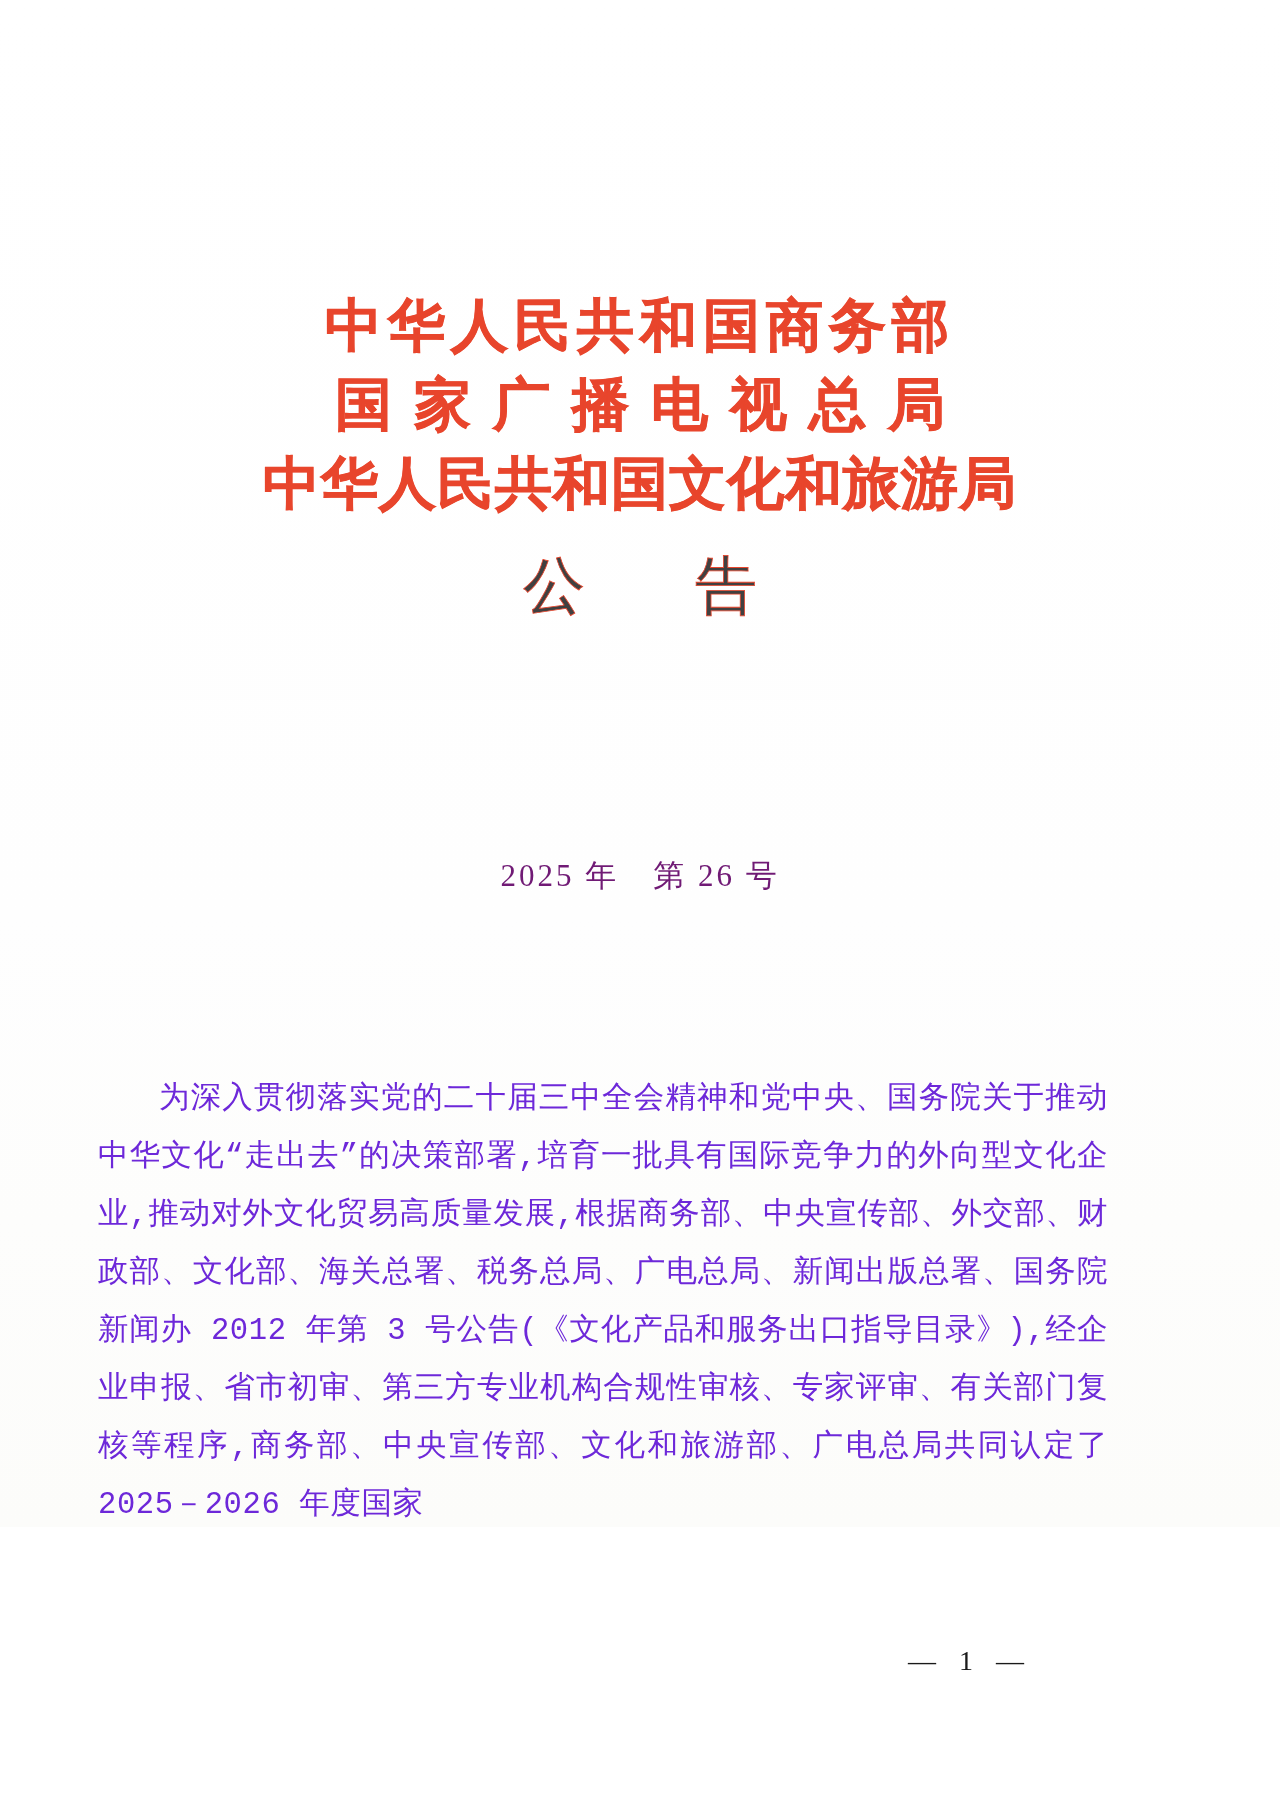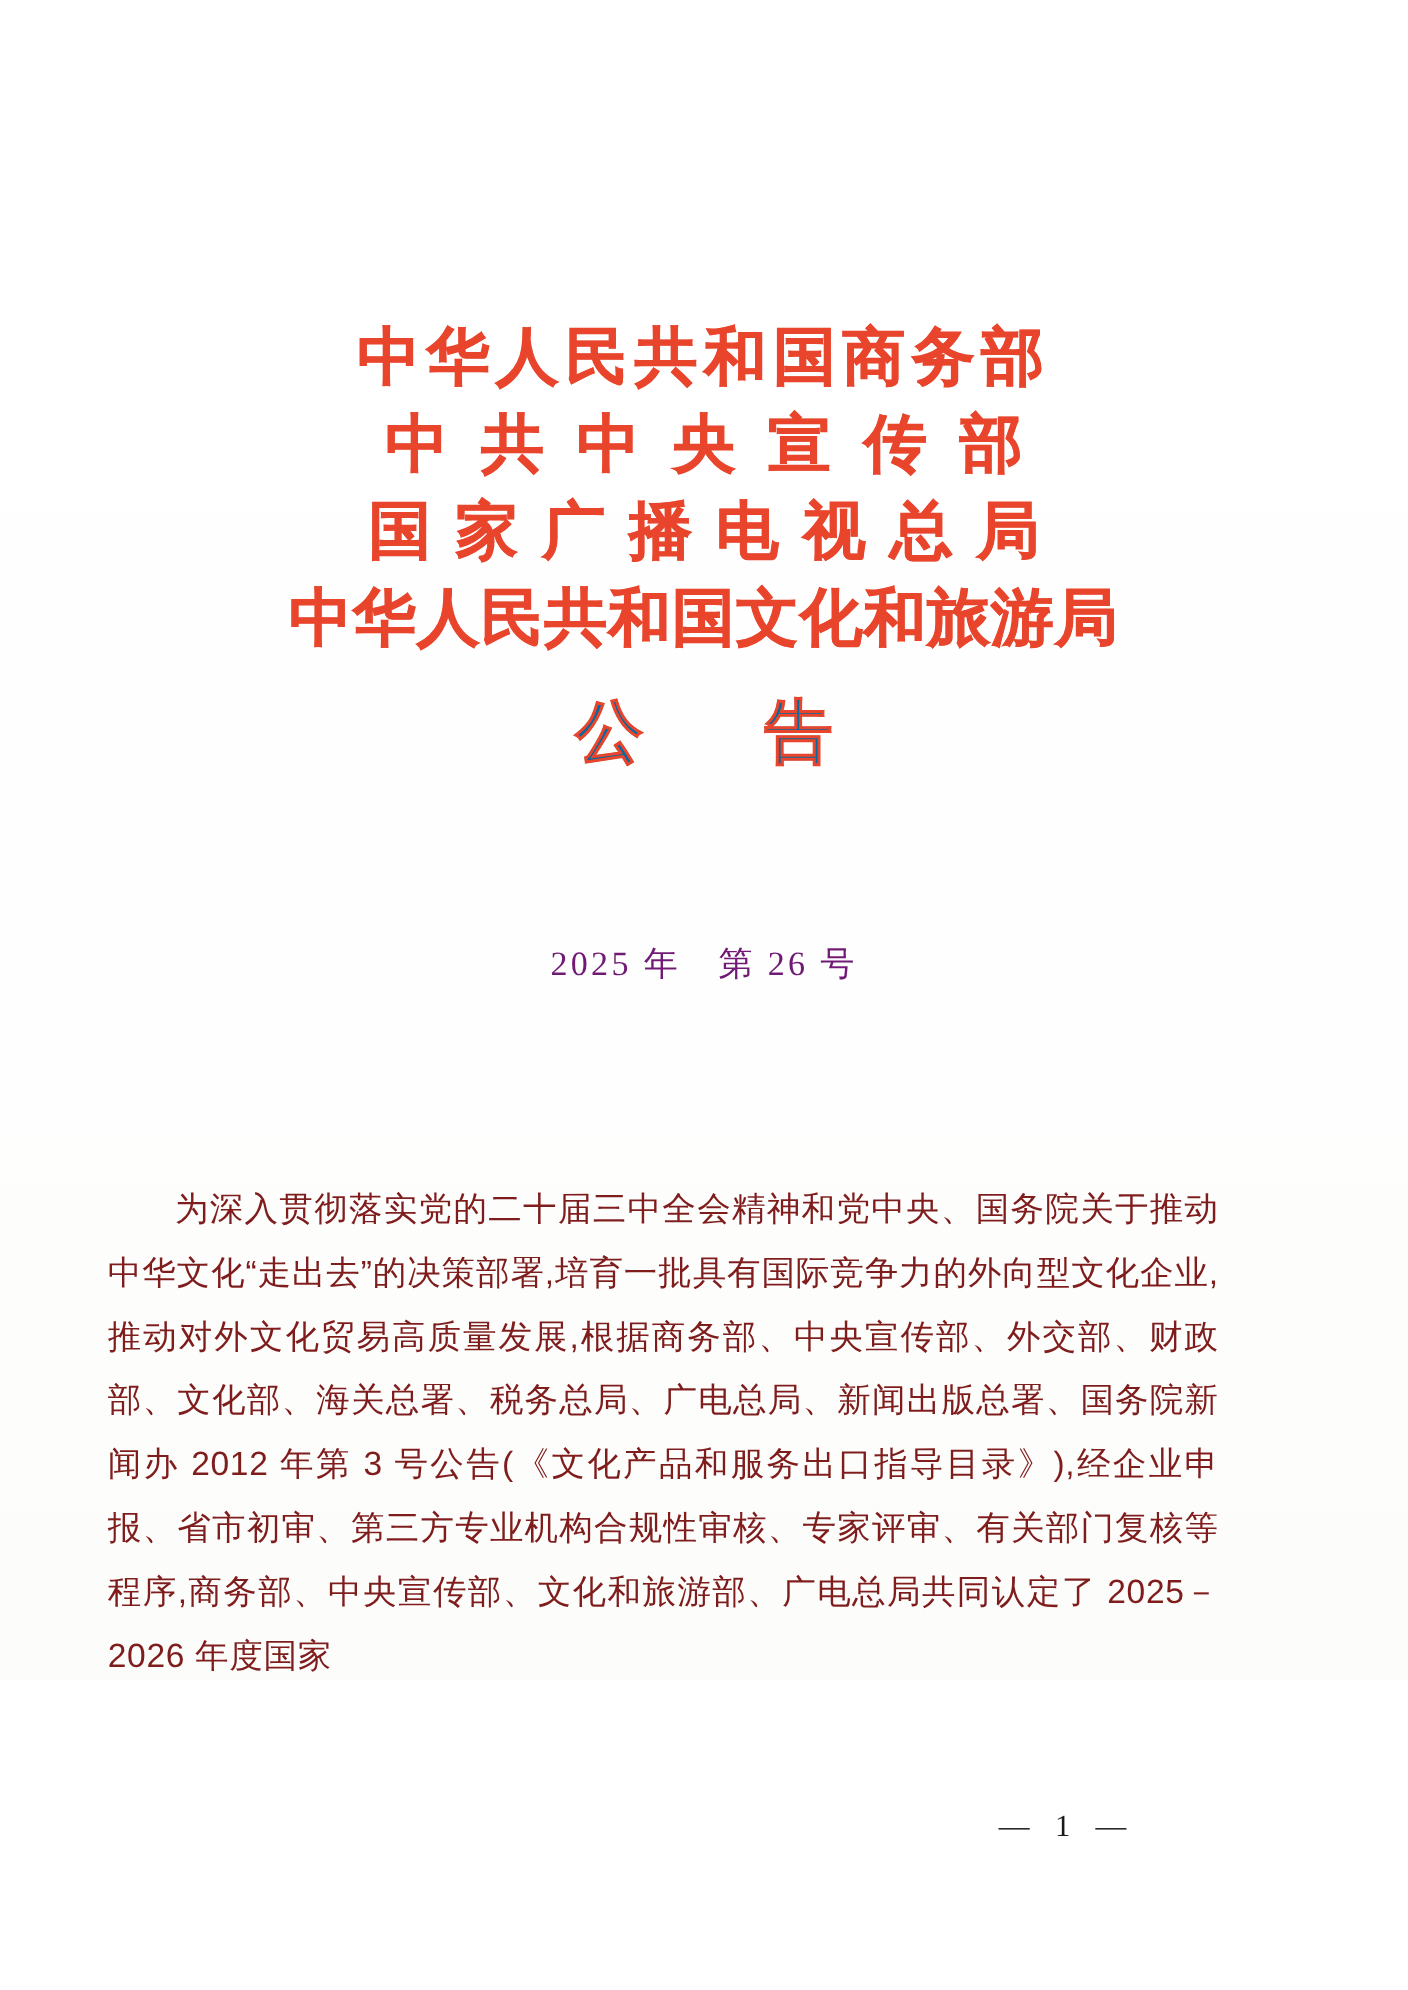--- a/index.html
+++ b/index.html
@@ -47,23 +47,23 @@
     letter-spacing: 2px;
     white-space: nowrap;
     -webkit-text-stroke: 0.8px #e8452c;
   }
   .masthead .line.l1 { letter-spacing: 6px; }
   .masthead .line.l2 { letter-spacing: 30px; padding-left: 30px; }
   .masthead .line.l3 { letter-spacing: 1px; }
   .masthead .line.l4 { letter-spacing: 22px; padding-left: 22px; }
 
   .announce-word {
-    color: #0369a1;
+    color: #404040;
     font-family: "DejaVu Serif", "Liberation Serif", serif;
-    font-weight: 700;
+    font-weight: 400;
     font-size: 62px;
     line-height: 100px;
     letter-spacing: 110px;
     padding-left: 110px;
     margin-top: 14px;
     -webkit-text-stroke: 0.8px #e8452c;
   }
 
   .issue-line {
     position: absolute;
@@ -75,24 +75,24 @@
     font-size: 31px;
     letter-spacing: 3px;
     color: #701a75;
   }
 
   .body-text {
     position: absolute;
     left: 98px;
     top: 1070px;
     width: 1010px;
-    font-family: Liberation Sans, sans-serif;
+    font-family: Liberation Mono, monospace;
     font-size: 30.5px;
     line-height: 58px;
-    color: #7f1d1d;
+    color: #6d28d9;
     text-align: justify;
     text-justify: inter-ideograph;
     letter-spacing: 0.6px;
   }
   .body-text p {
     margin: 0;
     text-indent: 2em;
   }
 
   .page-number {
@@ -113,21 +113,20 @@
   }
 </style>
 </head>
 <body>
 
 <div class="page">
   <div class="paper-tint"></div>
 
   <div class="masthead">
     <div class="line l1">中华人民共和国商务部</div>
-    <div class="line l2">中共中央宣传部</div>
     <div class="line l4">国家广播电视总局</div>
     <div class="line l3">中华人民共和国文化和旅游局</div>
     <div class="announce-word">公告</div>
   </div>
 
   <div class="issue-line">2025 年　第 26 号</div>
 
   <div class="body-text">
     <p>为深入贯彻落实党的二十届三中全会精神和党中央、国务院关于推动中华文化“走出去”的决策部署,培育一批具有国际竞争力的外向型文化企业,推动对外文化贸易高质量发展,根据商务部、中央宣传部、外交部、财政部、文化部、海关总署、税务总局、广电总局、新闻出版总署、国务院新闻办 2012 年第 3 号公告(《文化产品和服务出口指导目录》),经企业申报、省市初审、第三方专业机构合规性审核、专家评审、有关部门复核等程序,商务部、中央宣传部、文化和旅游部、广电总局共同认定了 2025－2026 年度国家</p>
   </div>

